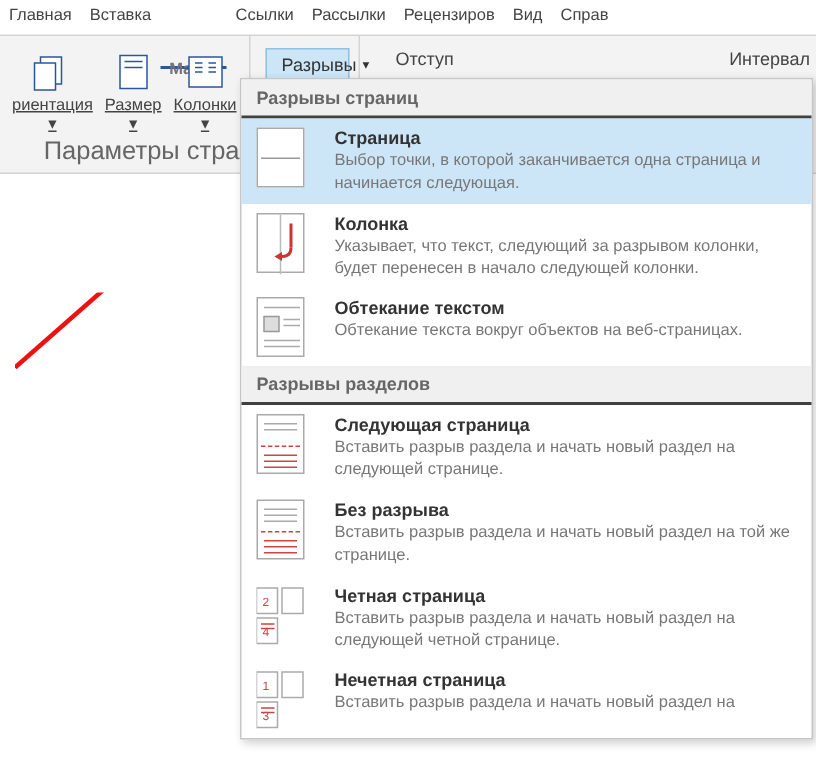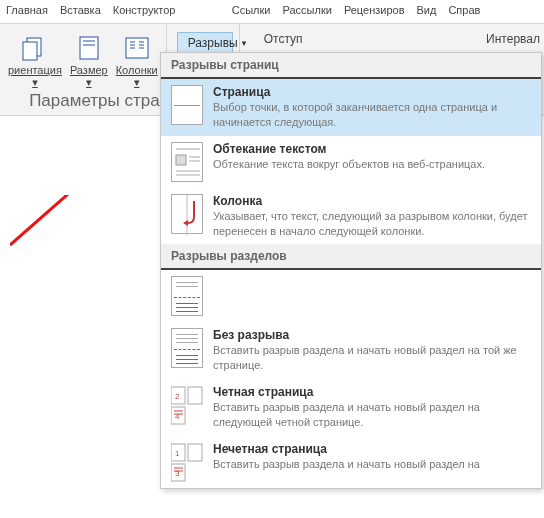--- a/index.html
+++ b/index.html
@@ -113,21 +113,21 @@
     padding: 5px 10px;
     font-size: 12px;
     color: #666;
     font-weight: 600;
     border-bottom: 2px solid #404040;
   }
   .dd-item {
     display: flex;
     padding: 6px 10px;
     cursor: pointer;
-    gap: 10px;
+    gap: 20px;
   }
   .dd-item.hover {
     background: #cde6f7;
   }
   .dd-icon {
     width: 32px;
     height: 40px;
     flex-shrink: 0;
     border: 1px solid #aaa;
     background: #fff;
@@ -167,21 +167,20 @@
   .sec-lines span {
     position:absolute; left:4px; right:4px; height:1px; background:#c44;
   }
 </style>
 </head>
 <body>
 
 <div class="ribbon-tabs">
   <div class="ribbon-tab">Главная</div>
   <div class="ribbon-tab">Вставка</div>
-  <div class="ribbon-tab">Конструктор</div>
   <div class="ribbon-tab active">Макет</div>
   <div class="ribbon-tab">Ссылки</div>
   <div class="ribbon-tab">Рассылки</div>
   <div class="ribbon-tab">Рецензиров</div>
   <div class="ribbon-tab">Вид</div>
   <div class="ribbon-tab">Справ</div>
 </div>
 
 <div class="ribbon-content">
   <div class="ribbon-group">
@@ -248,60 +247,64 @@
     <div class="dd-icon pg-icon"></div>
     <div class="dd-text">
       <div class="dd-title">Страница</div>
       <div class="dd-desc">Выбор точки, в которой заканчивается одна страница и начинается следующая.</div>
     </div>
   </div>
 
   <div class="dd-item">
     <div class="dd-icon">
       <svg width="32" height="40">
+          <line x1="15" y1="0" x2="15" y2="40" stroke="#bbb"></line>
+          <path d="M22 6 v16" stroke="#c33" stroke-width="2"></path>
+          <path d="M22 22 q0 6 -6 6" fill="none" stroke="#c33" stroke-width="2"></path>
+          <polygon points="16,25 16,31 11,28" fill="#c33"></polygon>
+        </svg>
+    </div>
+    <div class="dd-text">
+      <div class="dd-title">Колонка</div>
+      <div class="dd-desc">Указывает, что текст, следующий за разрывом колонки, будет перенесен в начало следующей колонки.</div>
+    </div>
+  </div>
+
+  <div class="dd-item">
+    <div class="dd-icon">
+      <svg width="32" height="40">
           <rect x="4" y="12" width="10" height="10" fill="#ddd" stroke="#999"></rect>
           <line x1="4" y1="6" x2="28" y2="6" stroke="#aaa"></line>
           <line x1="17" y1="14" x2="28" y2="14" stroke="#aaa"></line>
           <line x1="17" y1="18" x2="28" y2="18" stroke="#aaa"></line>
           <line x1="4" y1="28" x2="28" y2="28" stroke="#aaa"></line>
           <line x1="4" y1="32" x2="28" y2="32" stroke="#aaa"></line>
         </svg>
     </div>
     <div class="dd-text">
       <div class="dd-title">Обтекание текстом</div>
       <div class="dd-desc">Обтекание текста вокруг объектов на веб-страницах.</div>
-    </div>
-  </div>
-
-  <div class="dd-item">
-    <div class="dd-icon">
-      <svg width="32" height="40">
-          <line x1="15" y1="0" x2="15" y2="40" stroke="#bbb"></line>
-          <path d="M22 6 v16" stroke="#c33" stroke-width="2"></path>
-          <path d="M22 22 q0 6 -6 6" fill="none" stroke="#c33" stroke-width="2"></path>
-          <polygon points="16,25 16,31 11,28" fill="#c33"></polygon>
-        </svg>
-    </div>
-    <div class="dd-text">
-      <div class="dd-title">Колонка</div>
-      <div class="dd-desc">Указывает, что текст, следующий за разрывом колонки, будет перенесен в начало следующей колонки.</div>
     </div>
   </div>
 
   <div class="dd-header">Разрывы разделов</div>
 
   <div class="dd-item">
     <div class="dd-icon sec-icon">
       <div class="sec-lines">
           <span style="top:5px;background:#aaa"></span>
           <span style="top:9px;background:#aaa"></span>
           <span style="top:26px"></span>
           <span style="top:30px"></span>
           <span style="top:34px"></span>
         </div>
+    </div>
+    <div class="dd-text">
+      <div class="dd-title">Следующая страница</div>
+      <div class="dd-desc">Вставить разрыв раздела и начать новый раздел на следующей странице.</div>
     </div>
   </div>
 
   <div class="dd-item">
     <div class="dd-icon sec-icon">
       <div class="sec-lines">
           <span style="top:5px;background:#aaa"></span>
           <span style="top:9px;background:#aaa"></span>
           <span style="top:13px;background:#aaa"></span>
           <span style="top:26px"></span>

